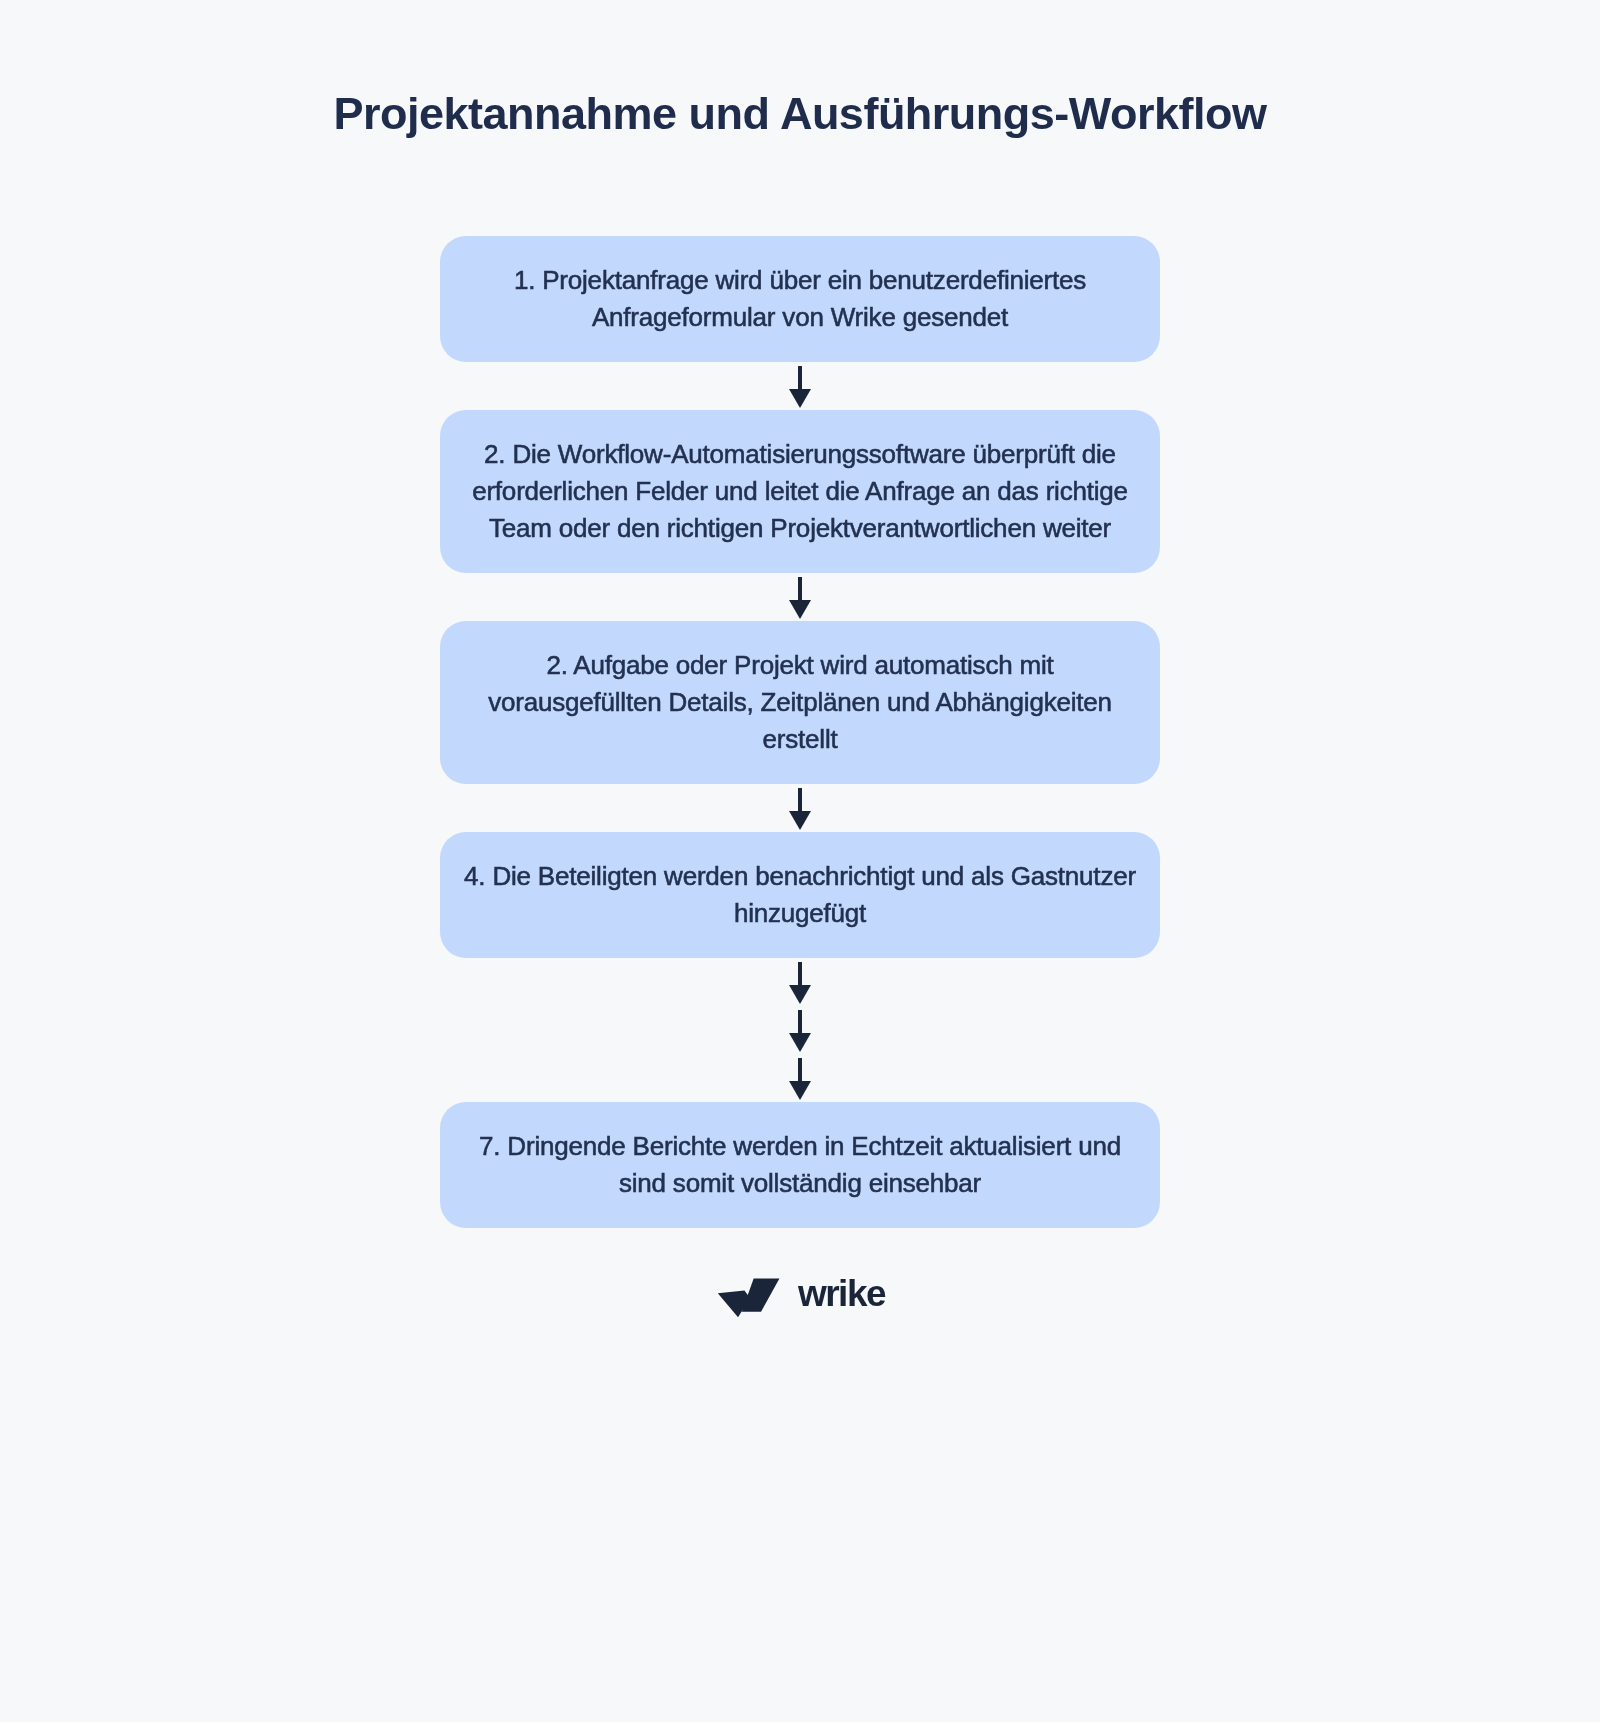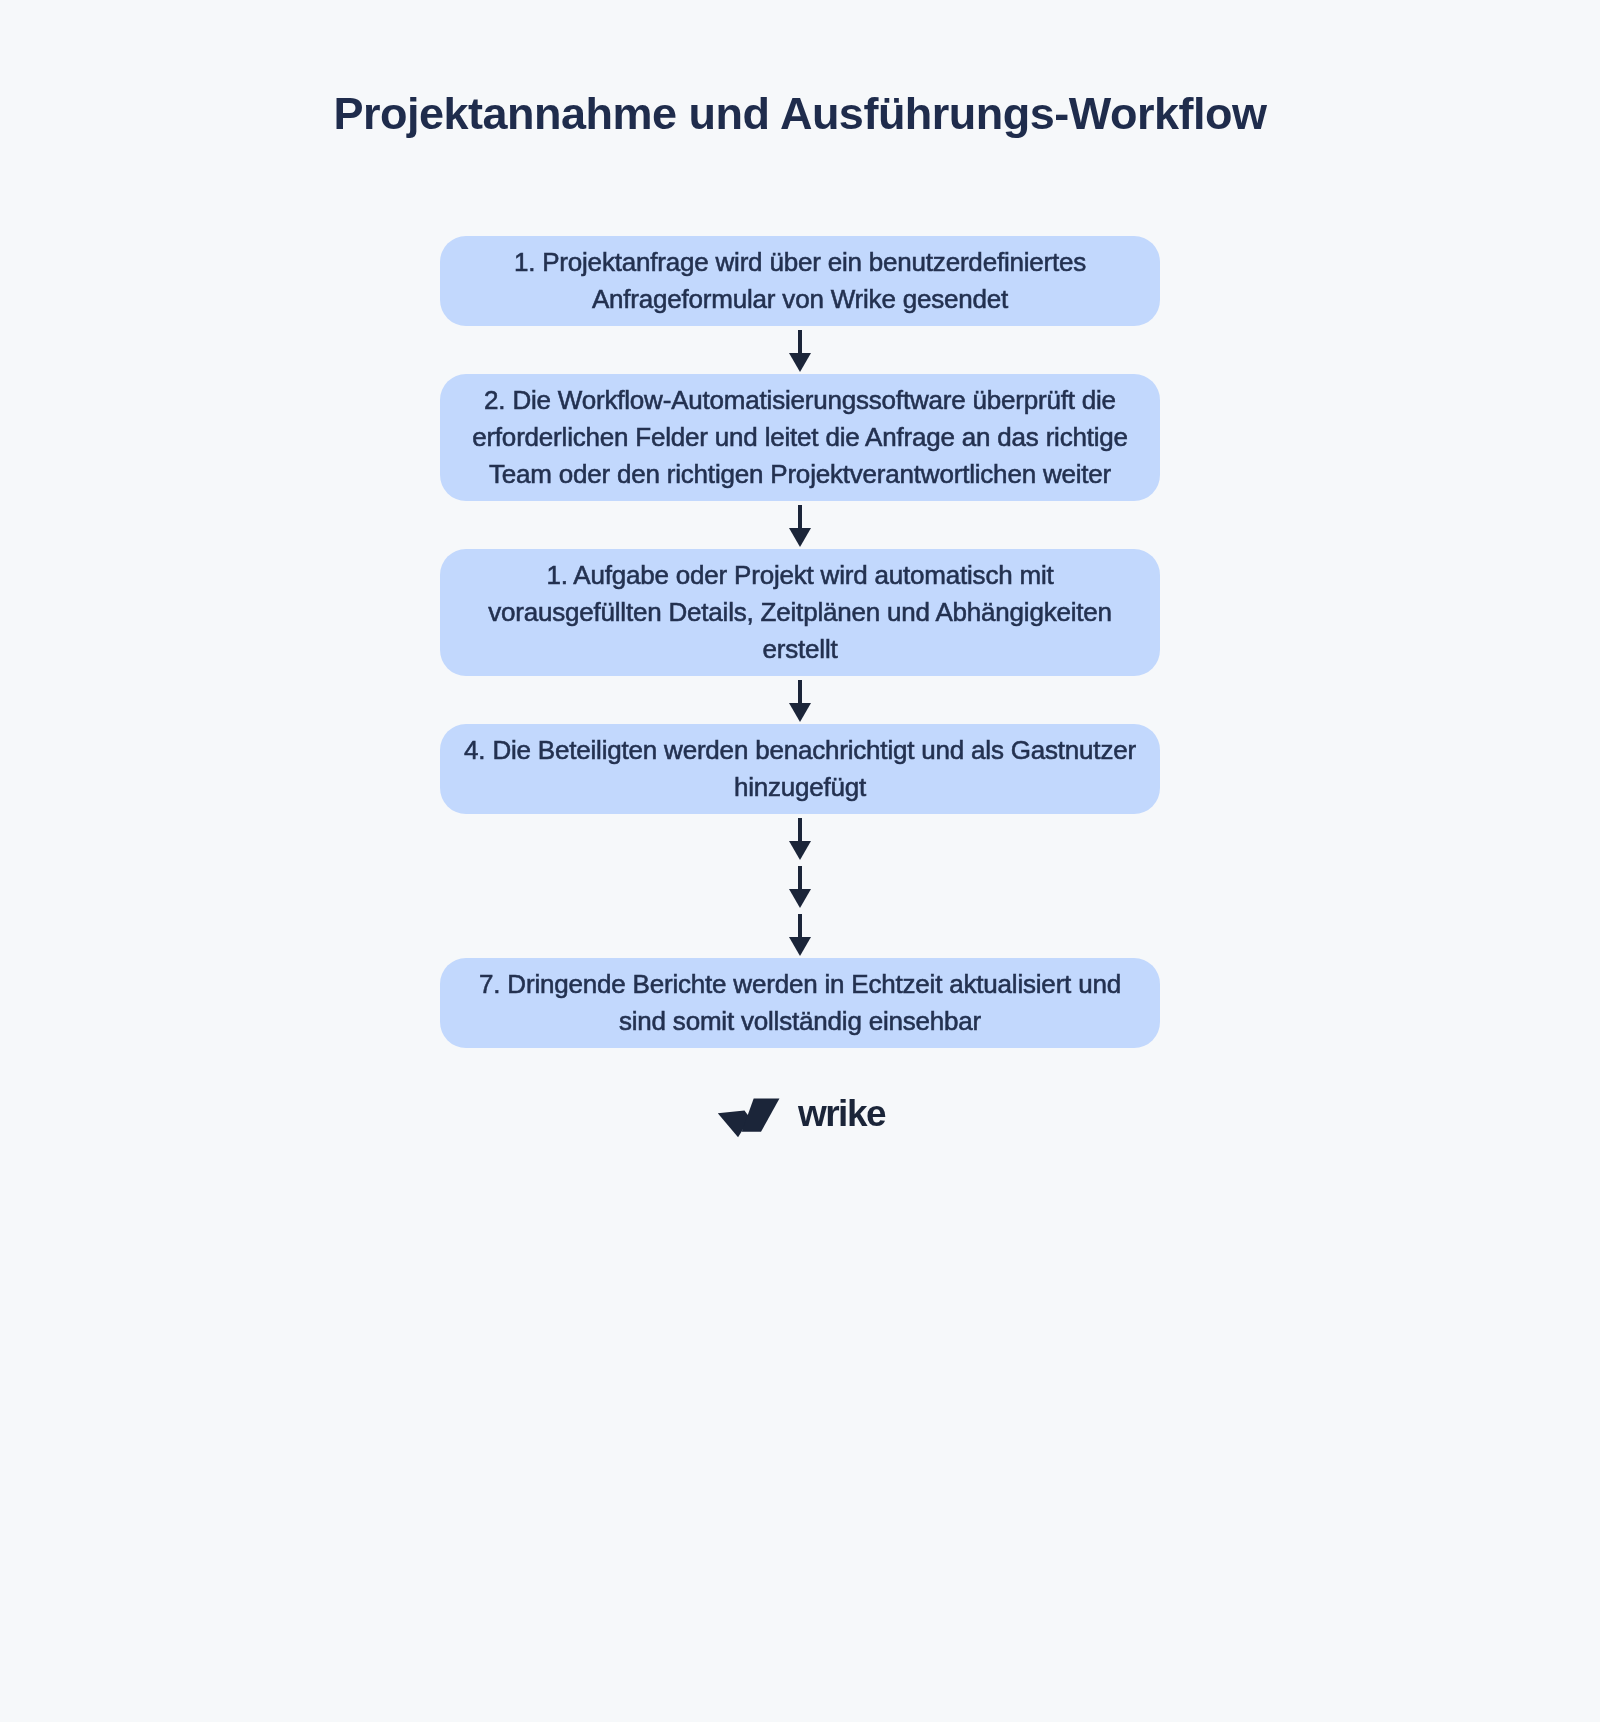--- a/index.html
+++ b/index.html
@@ -26,21 +26,21 @@
   .flow {
     width: 720px;
     margin: 96px auto 0 auto;
     display: flex;
     flex-direction: column;
     align-items: stretch;
   }
   .step {
     background: var(--box-fill, #c2d8fd);
     border-radius: 26px;
-    padding: 8px 22px;
+    padding: 26px 22px;
     display: flex;
     align-items: center;
     justify-content: center;
   }
   .step-text {
     margin: 0;
     text-align: center;
     font-size: 26px;
     line-height: 37px;
     font-weight: 400;
@@ -106,21 +106,21 @@
   <div class="step">
     <p class="step-text">2. Die Workflow-Automatisierungssoftware überprüft die erforderlichen Felder und leitet die Anfrage an das richtige Team oder den richtigen Projektverantwortlichen weiter</p>
   </div>
 
   <div class="arrow">
     <span class="stem"></span>
     <span class="head"></span>
   </div>
 
   <div class="step">
-    <p class="step-text">1. Aufgabe oder Projekt wird automatisch mit vorausgefüllten Details, Zeitplänen und Abhängigkeiten erstellt</p>
+    <p class="step-text">2. Aufgabe oder Projekt wird automatisch mit vorausgefüllten Details, Zeitplänen und Abhängigkeiten erstellt</p>
   </div>
 
   <div class="arrow">
     <span class="stem"></span>
     <span class="head"></span>
   </div>
 
   <div class="step">
     <p class="step-text">4. Die Beteiligten werden benachrichtigt und als Gastnutzer hinzugefügt</p>
   </div>

